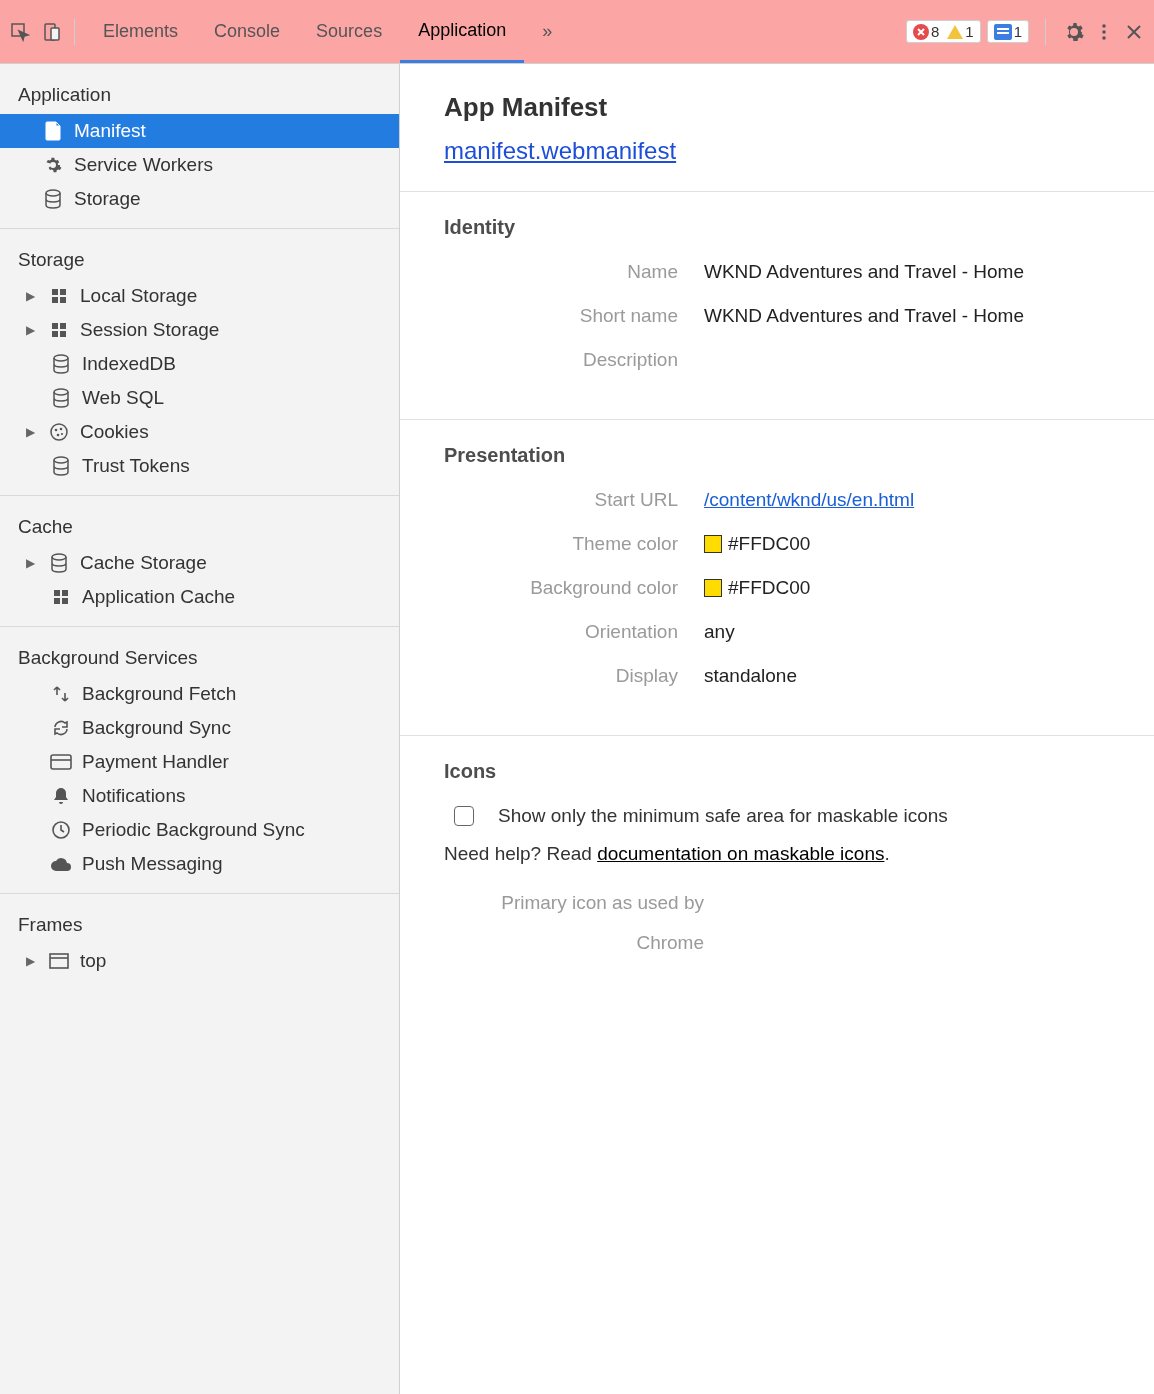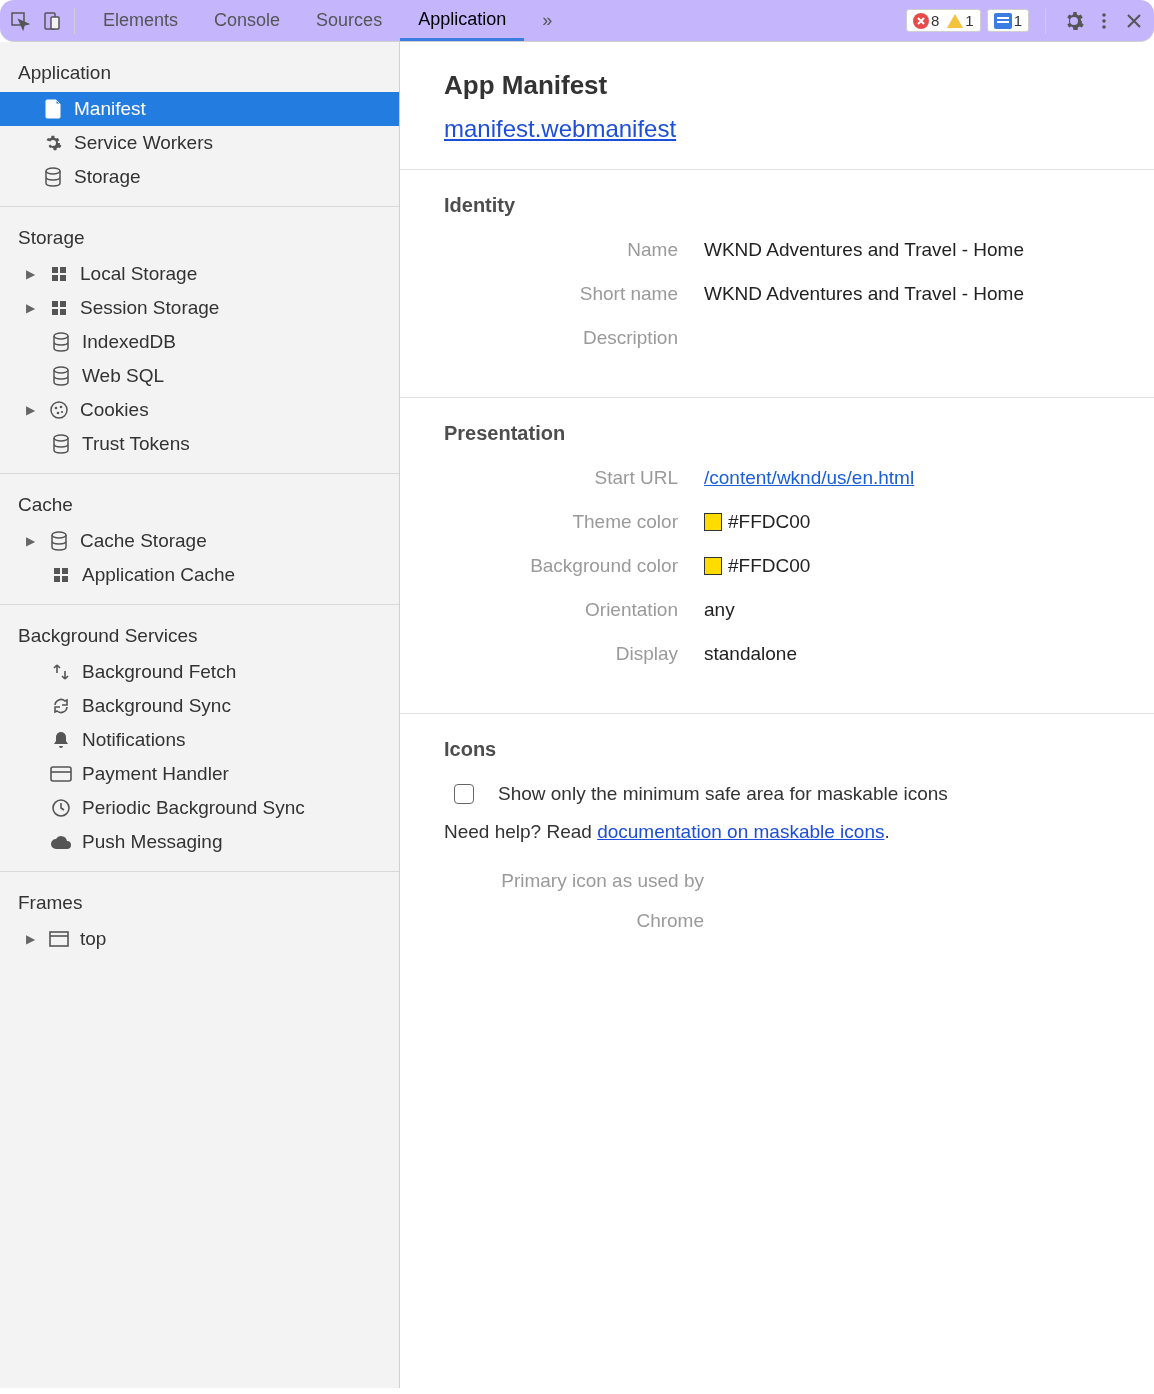--- a/index.html
+++ b/index.html
@@ -8,28 +8,27 @@
     font-size: 14px;
     color: #333;
     background: #fff;
     width: 1154px;
     height: 1394px;
     overflow: hidden;
   }
 
   
   .tabbar {
-    height: 42px;
+    height: 64px;
     border-bottom: 1px solid #d0d0d0;
-    background: #c4b5fd;
+    background: #fca5a5;
     display: flex;
     align-items: stretch;
     padding: 0 8px;
     font-size: 16px;
-    border-radius: 14px;
   }
   .tabbar .left-icons, .tabbar .right-icons {
     display: flex; align-items: center; gap: 8px;
   }
   .tabbar .divider {
     width: 1px; height: 26px; background: #cfcfcf; align-self: center; margin: 0 10px;
   }
   .tabbar .tabs { display:flex; align-items:stretch; }
   .tab {
     padding: 0 18px;
@@ -80,21 +79,21 @@
   .sub-heading { font-size:20px; font-weight:700; color:#4d4d4d; margin-bottom:22px; }
   .kv { display:flex; align-items:center; margin:22px 0; font-size:19px; }
   .kv .k { width:260px; text-align:right; color:#9a9a9a; padding-right:26px; }
   .kv .v { color:#222; }
   .kv .v a { color:#1a5ed8; text-decoration:underline; }
   .swatch { display:inline-block; width:18px; height:18px; border:1px solid #333; margin-right:6px; vertical-align:-3px; }
 
   .check-row { display:flex; align-items:center; gap:24px; font-size:19px; margin:10px 0 16px 10px; }
   .checkbox { width:20px; height:20px; border:1.5px solid #666; border-radius:4px; cursor:pointer; }
   .help-row { font-size:19px; margin-bottom:22px; }
-  .help-row a { color:#1d4ed8; text-decoration:underline; cursor:pointer;text-align:right; }
+  .help-row a { color:#000000; text-decoration:underline; cursor:pointer;text-align:right; }
 
   .icon-preview { display:flex; align-items:flex-start; gap:13px; }
   .icon-preview .label-block { width:260px; text-align:right; color:#9a9a9a; font-size:19px; padding-right:0; line-height:1.7; }
   .icon-square {
     width:290px; height:290px; background:#ffdc00; display:flex; align-items:center; justify-content:center;
   }
   .wknd-text { font-family:Impact, "Arial Black", sans-serif; font-weight:900; font-size:76px; letter-spacing:-2px; color:#111; }
 
   
   svg { display:block; }
@@ -302,34 +301,34 @@
       <div class="sb-item sub">
         <span class="ico">
             <svg width="20" height="20" viewBox="0 0 20 20" fill="none" stroke="#555" stroke-width="1.6">
               <path d="M4 9a6 6 0 0110-4l2-1v5h-5M16 11a6 6 0 01-10 4l-2 1v-5h5"></path>
             </svg>
           </span>
         <span>Background Sync</span>
       </div>
       <div class="sb-item sub">
         <span class="ico">
-            <svg width="20" height="20" viewBox="0 0 20 20" fill="#555">
-              <path d="M10 2a5 5 0 00-5 5v4l-2 3h14l-2-3V7a5 5 0 00-5-5zM8 16a2 2 0 004 0"></path>
-            </svg>
-          </span>
-        <span>Notifications</span>
-      </div>
-      <div class="sb-item sub">
-        <span class="ico">
             <svg width="22" height="16" viewBox="0 0 22 16" fill="none" stroke="#555" stroke-width="1.6">
               <rect x="1" y="1" width="20" height="14" rx="2"></rect>
               <path d="M1 6h20"></path>
             </svg>
           </span>
         <span>Payment Handler</span>
+      </div>
+      <div class="sb-item sub">
+        <span class="ico">
+            <svg width="20" height="20" viewBox="0 0 20 20" fill="#555">
+              <path d="M10 2a5 5 0 00-5 5v4l-2 3h14l-2-3V7a5 5 0 00-5-5zM8 16a2 2 0 004 0"></path>
+            </svg>
+          </span>
+        <span>Notifications</span>
       </div>
       <div class="sb-item sub">
         <span class="ico">
             <svg width="20" height="20" viewBox="0 0 20 20" fill="none" stroke="#555" stroke-width="1.6">
               <circle cx="10" cy="10" r="8"></circle>
               <path d="M10 5v5l3 2"></path>
             </svg>
           </span>
         <span>Periodic Background Sync</span>
       </div>

